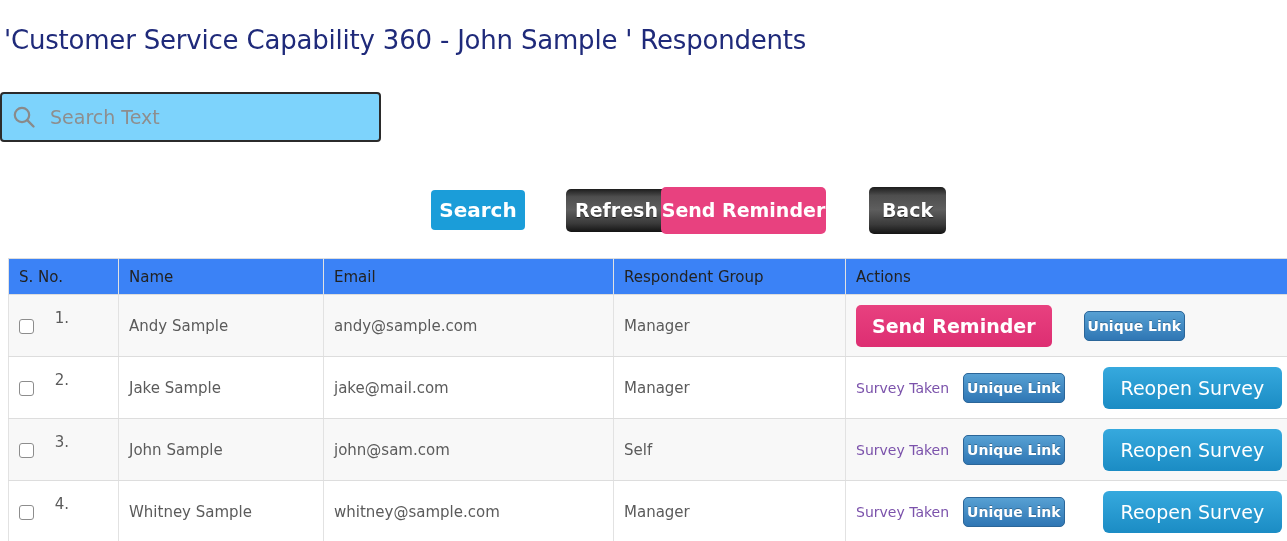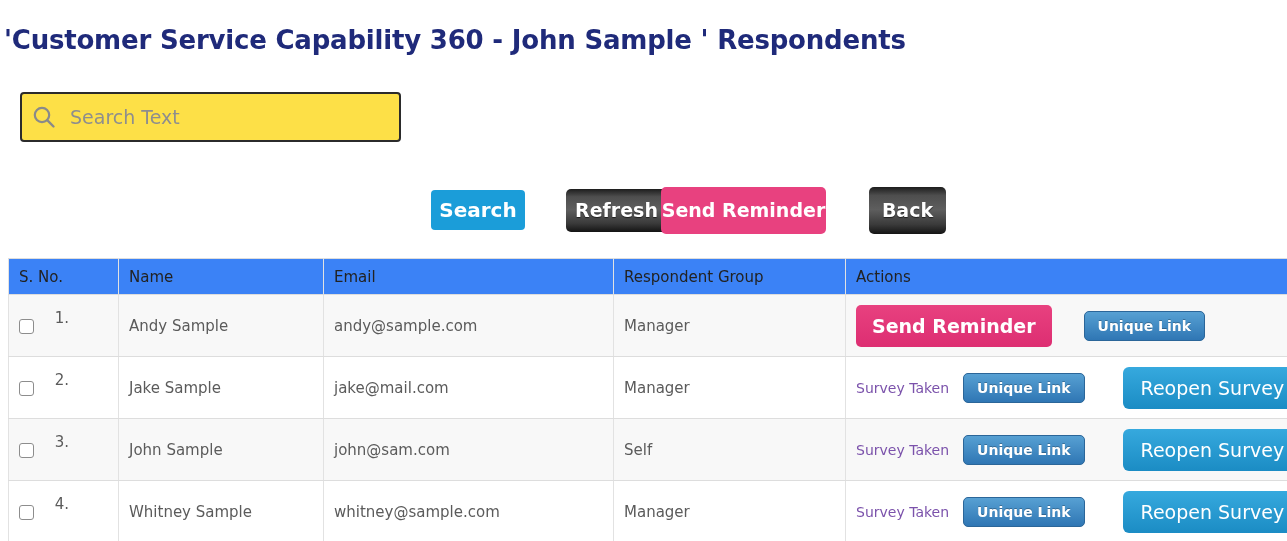--- a/index.html
+++ b/index.html
@@ -10,36 +10,36 @@
     font-family: "DejaVu Sans", "Liberation Sans", sans-serif;
     overflow: hidden;
   }
   #page { position: relative; width: 1287px; height: 541px; }
 
   
   .page-title {
     position: absolute;
     left: 4px; top: 8px;
     font-size: 26px;
-    font-weight: bold;
+    font-weight: normal;
     color: #1f2a7a;
     white-space: nowrap;
     letter-spacing: -0.2px;
   }
 
   
   .toolbar { position: absolute; left: 0; top: 92px; height: 52px; }
 
   .search-wrap {
     position: absolute;
-    left: 20px; top: 0;
+    left: 0; top: 0;
     width: 381px; height: 50px;
     border: 2px solid #2b2b2b;
     border-radius: 4px;
-    background: #fde047;
+    background: #7dd3fc;
     display: flex;
     align-items: center;
   }
   .search-icon {
     width: 44px; height: 100%;
     display: flex; align-items: center; justify-content: center;
     flex: 0 0 44px;
   }
   .search-icon svg { display: block; }
   .search-input {
@@ -175,21 +175,21 @@
     width: 96px;
   }
   .btn-unique-link {
     background: linear-gradient(to bottom, #57a0d3 0%, #2f76b4 100%);
     border: 1px solid #2b6699;
     border-radius: 5px;
     color: #fff;
     font-size: 14px; font-weight: bold;
     font-family: "DejaVu Sans", "Liberation Sans", sans-serif;
     height: 30px;
-    padding: 0 13px;
+    padding: 0 3px;
     cursor: pointer;
     display: inline-flex; align-items: center; justify-content: center;
     white-space: nowrap;
     text-shadow: 0 -1px 0 rgba(0,0,0,.25);
   }
   .btn-reopen {
     background: linear-gradient(to bottom, #36a9de 0%, #1b8cc4 100%);
     border: 0;
     border-radius: 6px;
     color: #fff;

